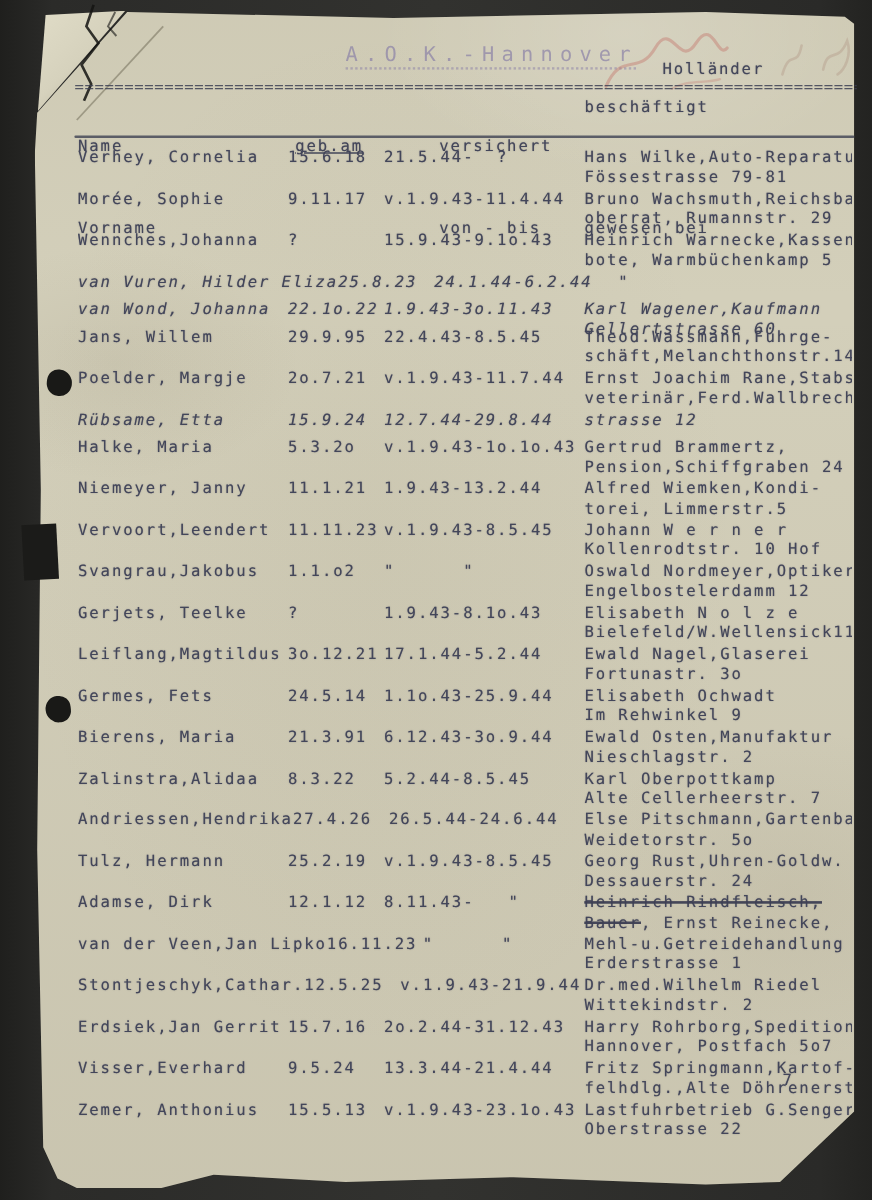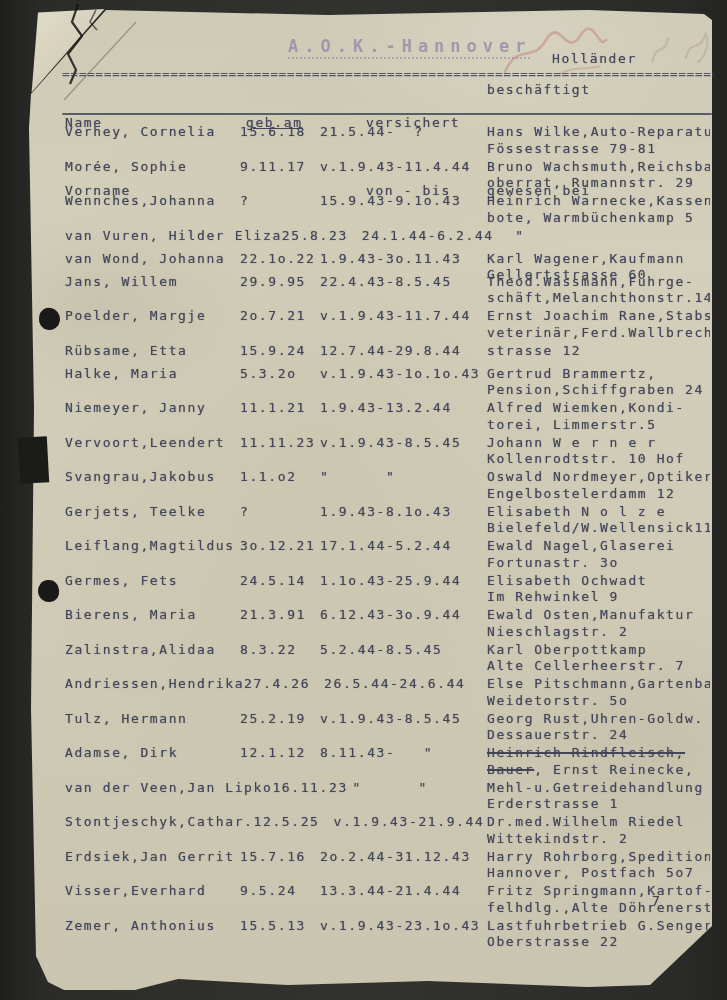--- a/index.html
+++ b/index.html
@@ -33,39 +33,38 @@
   }
   .crease-line{position:absolute;left:0;top:0;pointer-events:none;}
   .ink{color:#43465a;text-shadow:0 0 1px rgba(58,60,80,.55);}
   .mono{font-size:13px;letter-spacing:1.6px;line-height:16.5px;white-space:pre;}
 
   .stamp-title{
     position:absolute;left:288px;top:36px;font-size:17px;letter-spacing:6px;
     color:#8d84a8;opacity:.72;filter:blur(.5px);
     text-decoration:underline dotted rgba(141,132,168,.75) 2px;text-underline-offset:5px;
     white-space:pre;
-    font-weight:bold;
   }
   .corner-label{position:absolute;left:552px;top:51px;font-size:13px;letter-spacing:1.6px;}
 
   .divider{position:absolute;left:62px;top:66px;width:652px;overflow:hidden;
     font-size:13px;letter-spacing:.5px;white-space:nowrap;color:rgba(60,63,82,.85);}
 
   .hdr{position:absolute;left:65px;top:82px;width:645px;}
   .hdr-flex{display:flex;}
   .h-c1{flex:0 0 175px;}
   .h-c2{flex:0 0 80px;padding-left:6px;text-decoration:underline;}
   .h-c3{flex:0 0 167px;padding-left:40px;box-sizing:border-box;}
   .h-c4{position:absolute;left:422px;top:0;text-align:center;}
   .hdr-underline{position:absolute;left:-3px;top:31px;width:650px;height:2px;
     background:rgba(58,61,80,.78);border-radius:1px;}
 
   .rows{position:absolute;left:65px;top:124px;width:645px;height:860px;overflow:hidden;}
   .row{display:flex;min-height:34.5px;position:relative;}
-  .row.tight{min-height:23px;}
+  .row.tight{min-height:23px;font-style:italic;}
   .c-name{flex:0 0 auto;min-width:175px;}
   .c-born{flex:0 0 80px;}
   .c-ins{flex:0 0 167px;text-align:left;}
   .c-emp{position:absolute;left:422px;top:0;}
   .emp-line{white-space:pre;}
   s{text-decoration:line-through;text-decoration-thickness:2px;text-decoration-color:rgba(62,64,84,.9);}
 
   .inserted-number{position:absolute;left:652px;top:893px;font-size:13px;}
 
   .hole{position:absolute;width:21px;height:22px;background:#191917;border-radius:50%;}

